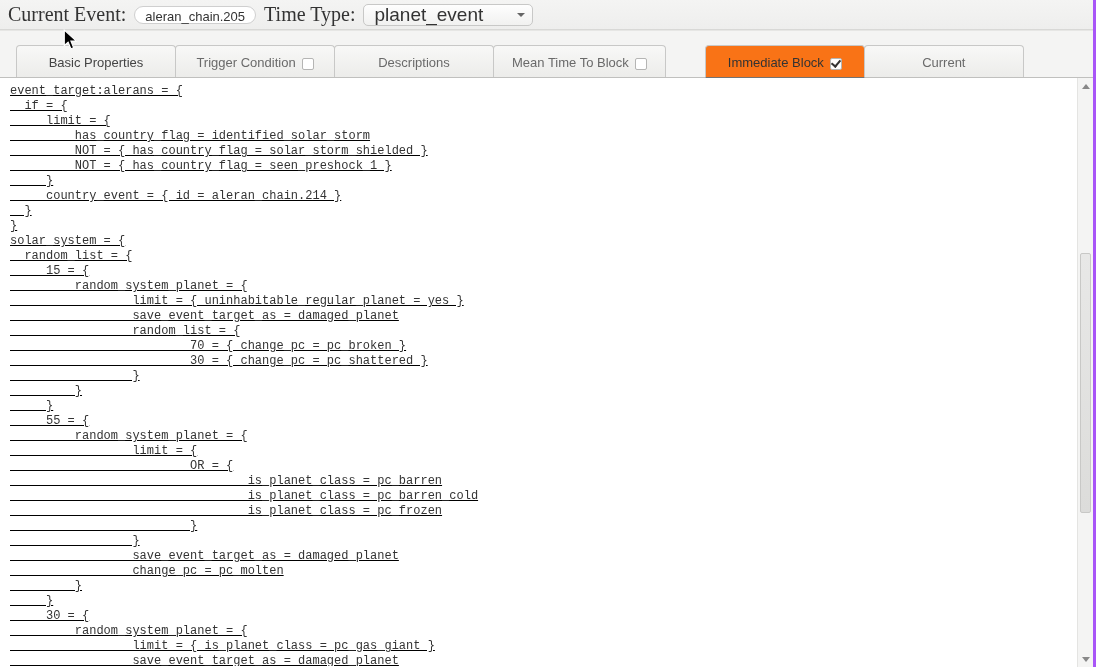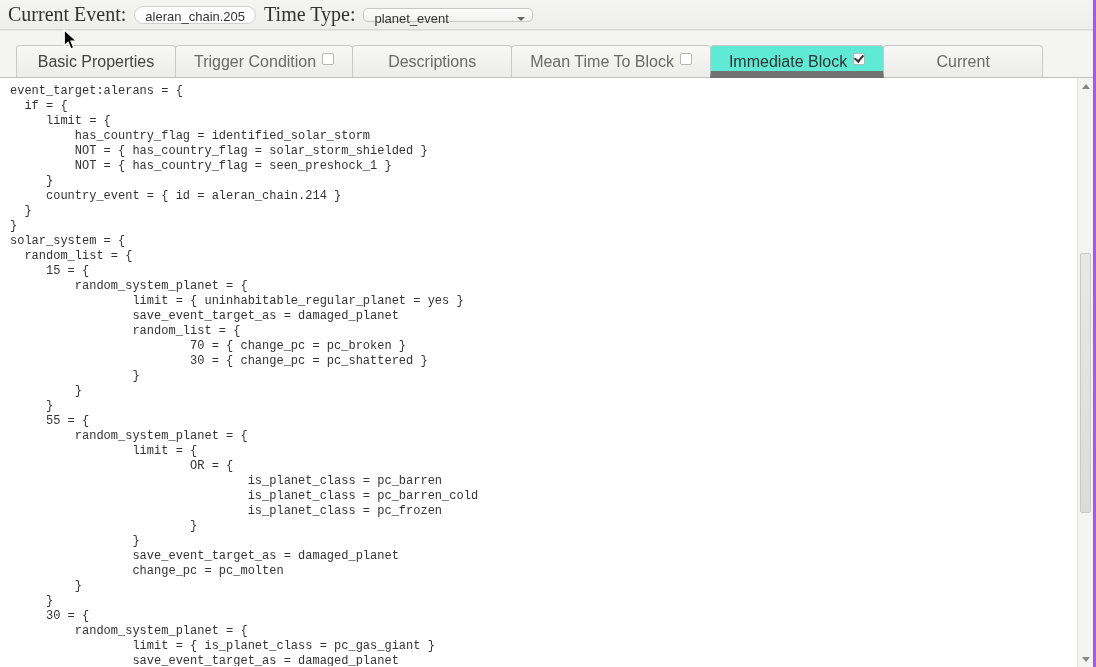--- a/index.html
+++ b/index.html
@@ -43,25 +43,25 @@
       color: #333;
       min-width: 120px;
       border-radius: 10px;
       height: 18px;
       line-height: 16px;
     }
     .toolbar .dropdown {
       background: linear-gradient(#fefefe, #f1f1f0);
       border: 1px solid #c8c8c7;
       padding: 2px 24px 2px 10px;
-      font-size: 13px;
+      font-size: 19px;
       color: #333;
       min-width: 170px;
       border-radius: 5px;
-      height: 14px;
+      height: 22px;
       line-height: 16px;
       position: relative;
       cursor: pointer;
     }
     .toolbar .dropdown::after {
       content: '';
       position: absolute;
       right: 7px;
       top: 8px;
       width: 0;
@@ -76,25 +76,25 @@
       padding: 14px 16px 0 16px;
       display: flex;
       align-items: flex-end;
       height: 48px;
     }
     .tab {
       background: linear-gradient(#f8f8f7, #ececea);
       border: 1px solid #c8c8c7;
       border-bottom: 1px solid #c0c0be;
       padding: 7px 18px;
-      font-size: 16px;
+      font-size: 13px;
       color: #6a6a6a;
       cursor: pointer;
       display: flex;
-      align-items: flex-start;
+      align-items: flex-end;
       gap: 6px;
       margin-right: -1px;
       border-radius: 4px 4px 0 0;
       min-width: 160px;
       justify-content: center;
       height: 33px;
     }
     .tab:first-child {
       margin-left: 0;
     }
@@ -112,35 +112,37 @@
       position: absolute;
       left: 2px;
       top: -1px;
       width: 4px;
       height: 7px;
       border: solid #333;
       border-width: 0 2px 2px 0;
       transform: rotate(40deg);
     }
     .tab.active {
-      background: #5eead4;
-      border-bottom: 7px solid #737373;
+      background: #f97316;
+      border-bottom: 1px solid #737373;
       color: #333;
       position: relative;
       z-index: 2;
+      margin-left: 40px;
     }
     .tab.dark {
       color: #444;
     }
     .content-wrap {
       position: relative;
       border-top: 1px solid #c0c0be;
       margin-top: -1px;
       height: calc(100% - 78px);
       background: #fff;
+      text-decoration: underline;
     }
     .code-area {
       font-family: "Courier New", Courier, monospace;
       font-size: 12px;
       line-height: 15px;
       color: #333;
       padding: 6px 10px;
       white-space: pre;
       overflow: hidden;
       height: 100%;

